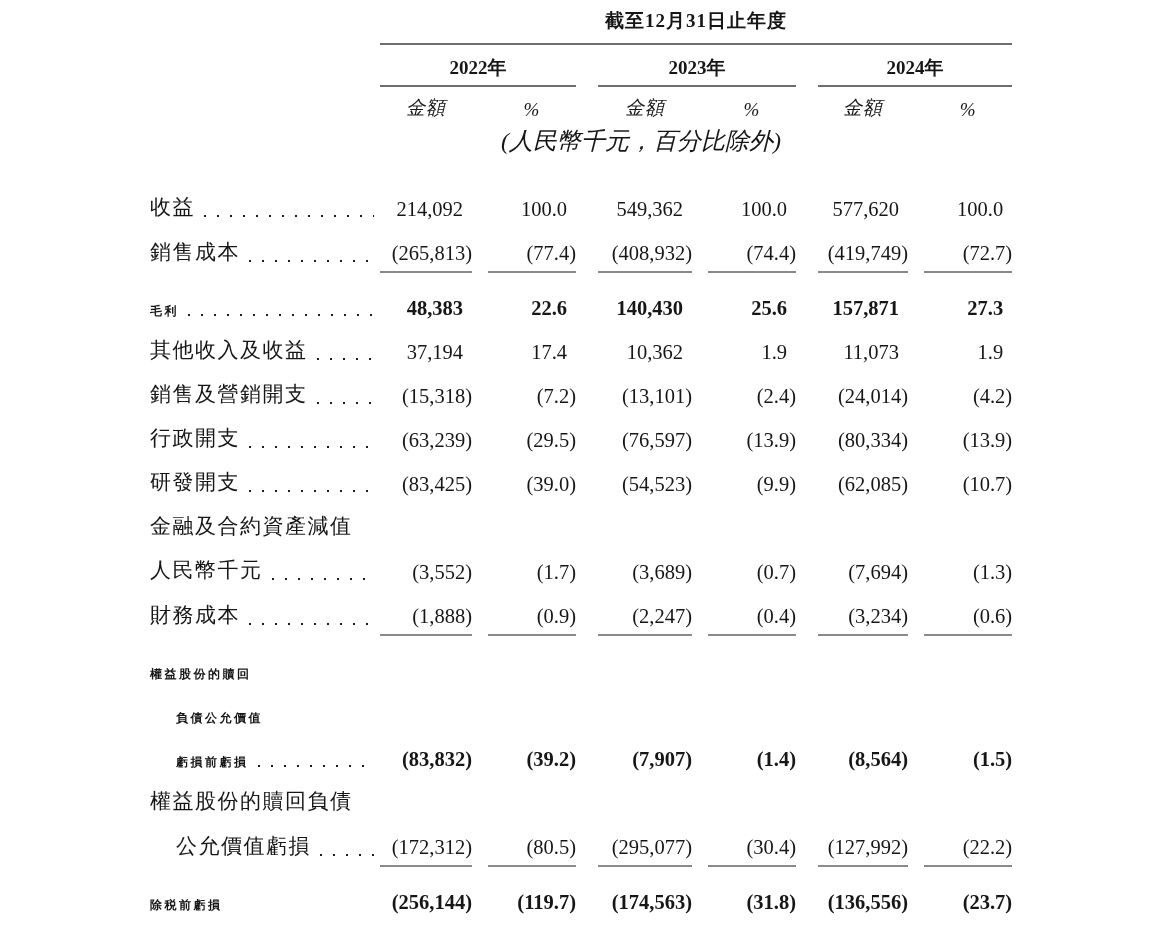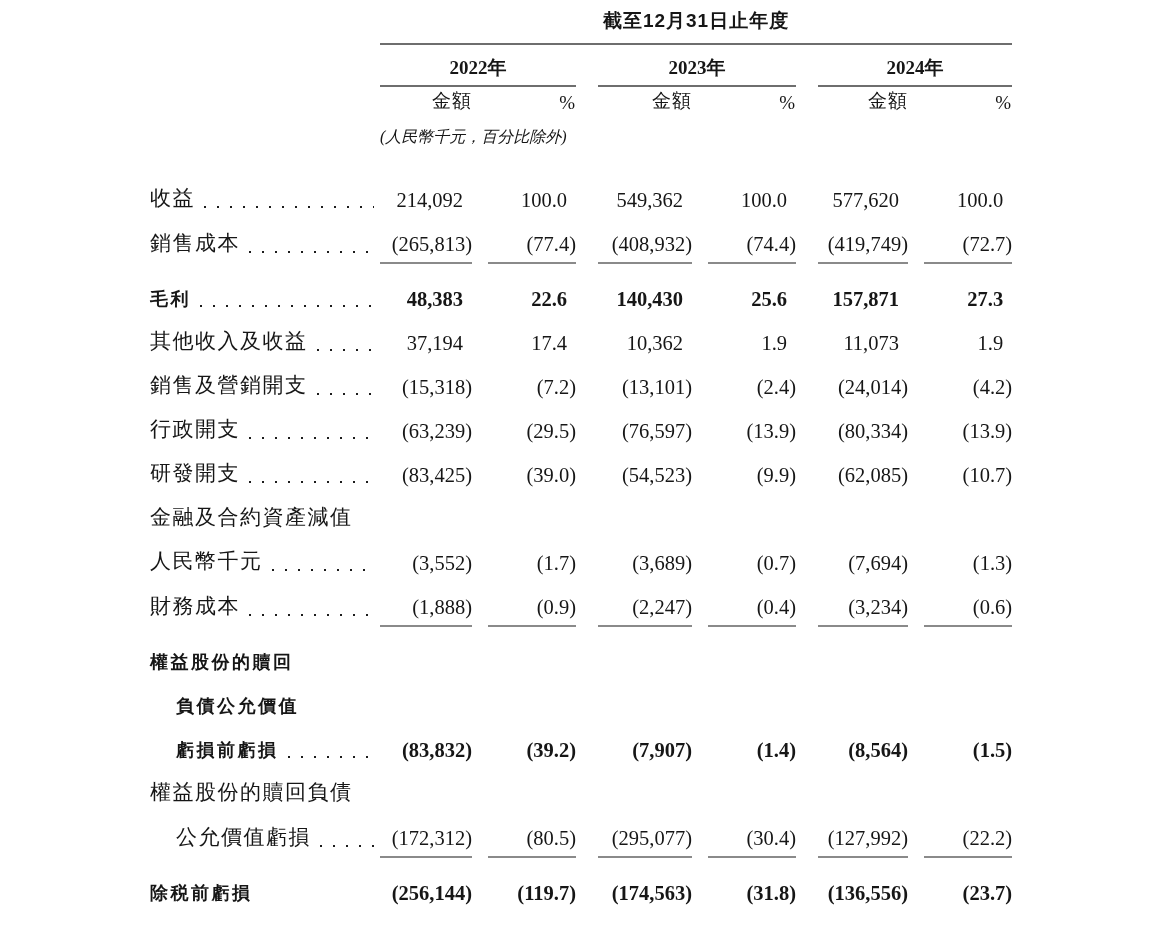--- a/index.html
+++ b/index.html
@@ -10,52 +10,52 @@
   table{
     border-collapse:collapse;table-layout:fixed;
     margin:8px 0 0 150px;width:862px;
   }
   td{padding:0;vertical-align:bottom;}
 
   
   td.t-title{
     font-weight:bold;text-align:center;font-size:19px;letter-spacing:1px;
     padding-bottom:9px;border-bottom:2.5px solid #6e6e6e;
-    font-family:Liberation Sans, sans-serif;
+    font-family:Liberation Serif, serif;
   }
   td.t-year{
     font-weight:bold;text-align:center;font-size:19px;
     height:28px;padding:8px 0 4px 0;border-bottom:2.5px solid #6e6e6e;
   }
   td.t-col{
-    text-align:right;font-size:19px;
-    height:26px;padding:1px 0 2px 0;letter-spacing:1px;
+    font-style:italic;text-align:center;font-size:19px;
+    height:26px;padding:8px 0 2px 0;letter-spacing:1px;
   }
   td.t-note{
-    font-style:italic;font-size:16px;
+    font-style:italic;text-align:center;font-size:24px;
     height:30px;padding:2px 110px 2px 0;
   }
   tr.hdr-spacer td{height:24px;}
 
   
   tbody td{height:38px;padding-bottom:6px;font-size:20.5px;}
   td.lbl{font-size:21px;letter-spacing:1.5px;font-family:Liberation Serif, serif;}
   .lblwrap{display:flex;align-items:baseline;}
   .lblwrap .txt{white-space:nowrap;}
   td.lbl.ind .lblwrap{padding-left:26px;}
   .leader{
     flex:1;height:2.3px;margin:0 6px 4px 9px;align-self:flex-end;
     background:repeating-linear-gradient(to right,#1c1c1c 0 2.3px,transparent 2.3px 13px);
   }
   td.val{text-align:right;white-space:nowrap;}
   td.val.pad{padding-right:9px;}
   tr.bold td.val{font-weight:bold;}
   tr.bold td.lbl{
     font-weight:bold;font-family:Liberation Serif, serif;
-    font-size:18px;letter-spacing:2.5px;margin-left:32px;
+    font-size:12px;letter-spacing:2.5px;margin-left:32px;
   }
   td.rule{border-bottom:2px solid #8a8a8a;}
   tr.gaprow td{height:9px;padding:0;}
 </style>
 </head>
 <body>
 
 <table>
   <colgroup>
     <col style="width:230px">

